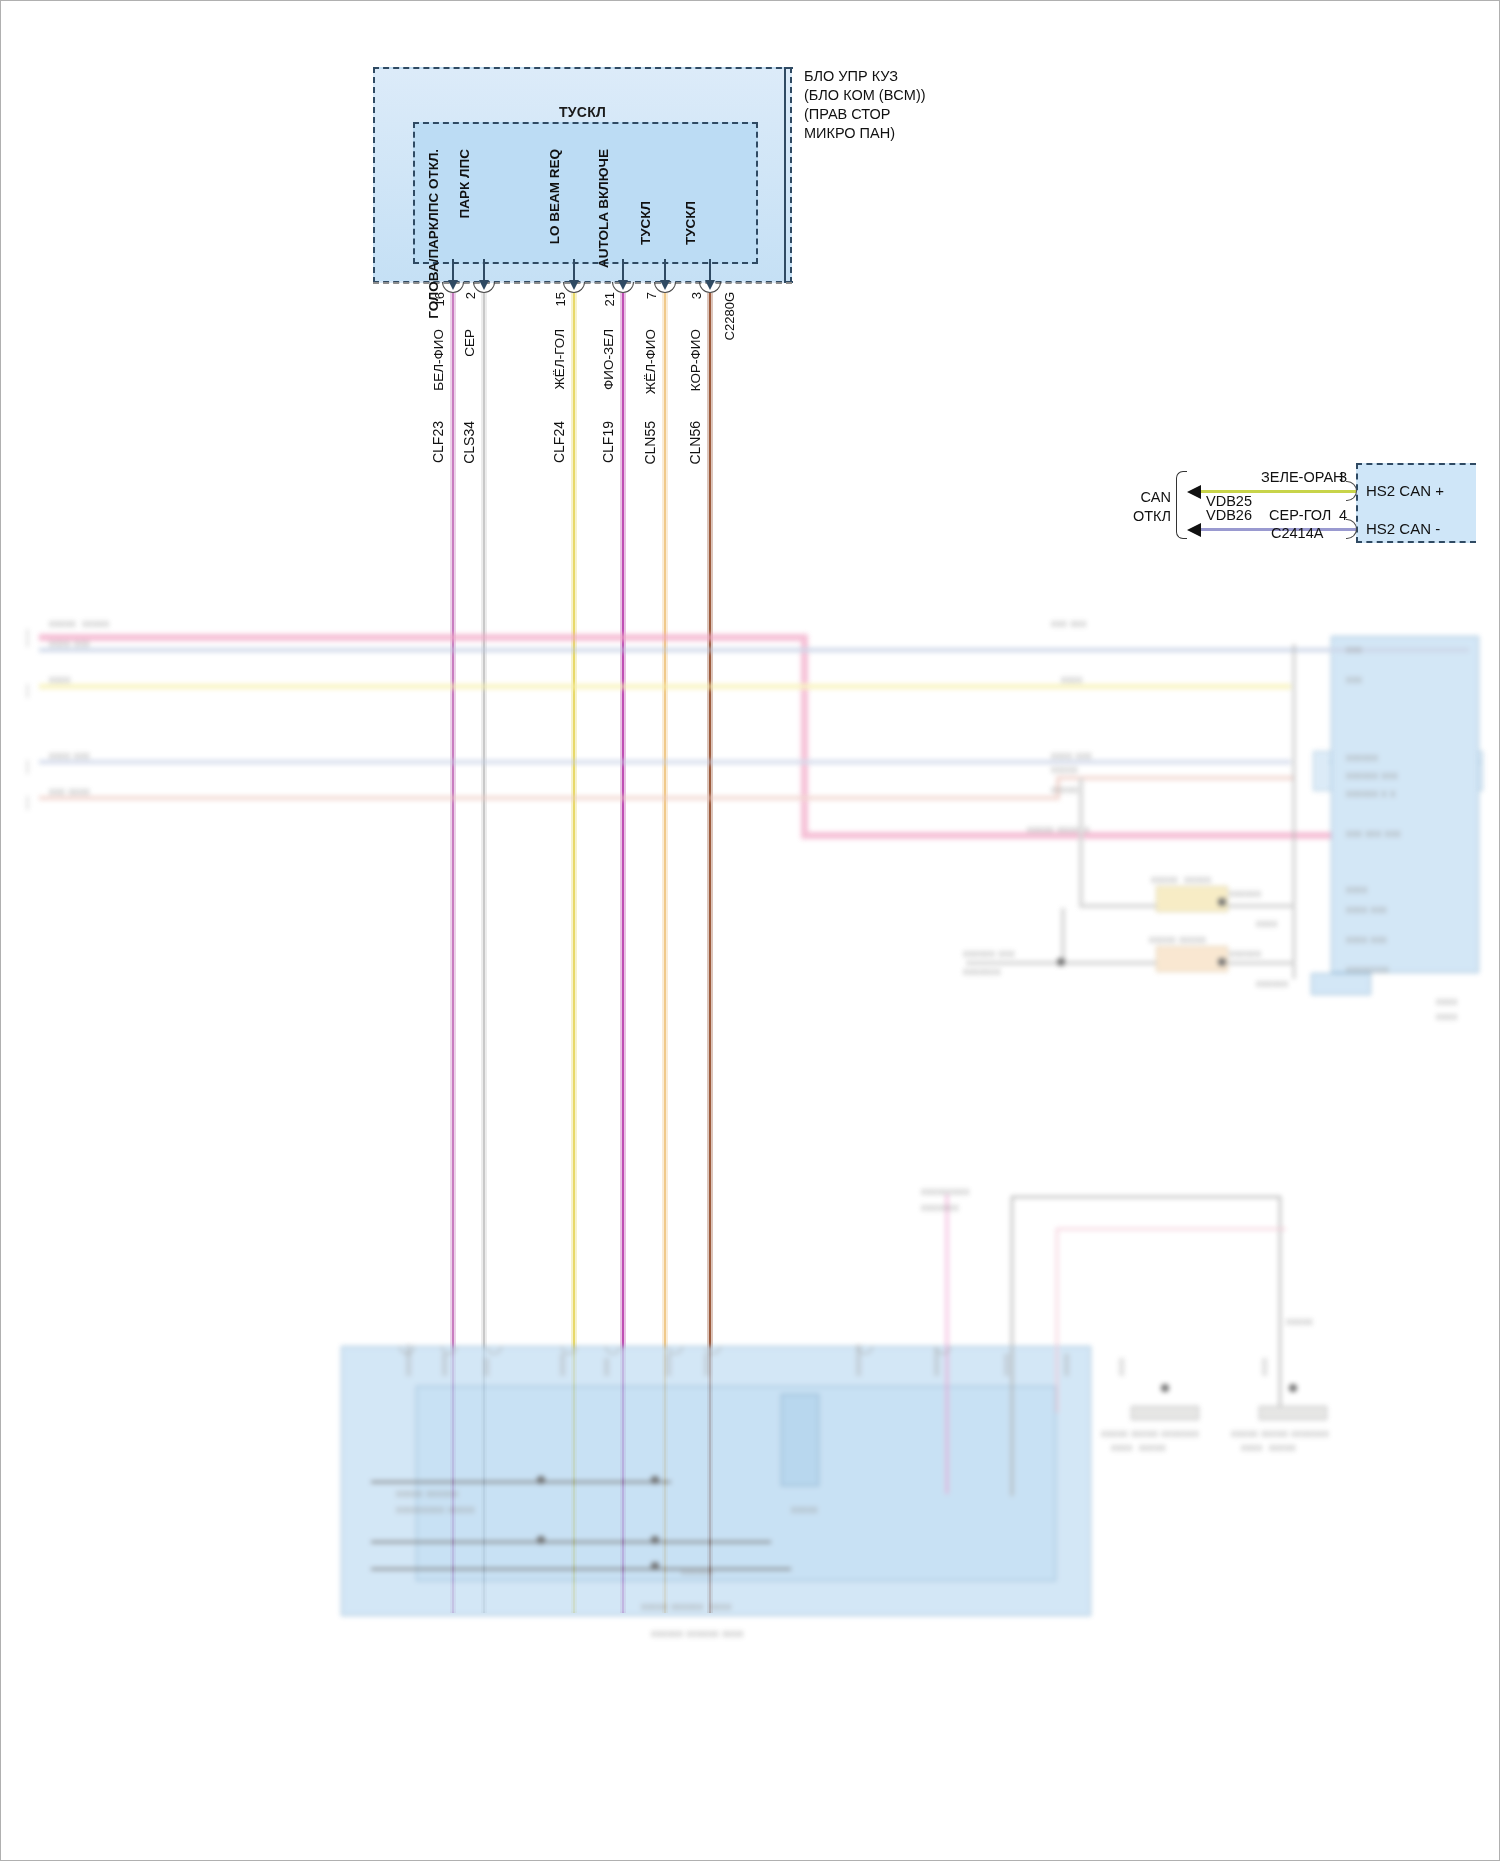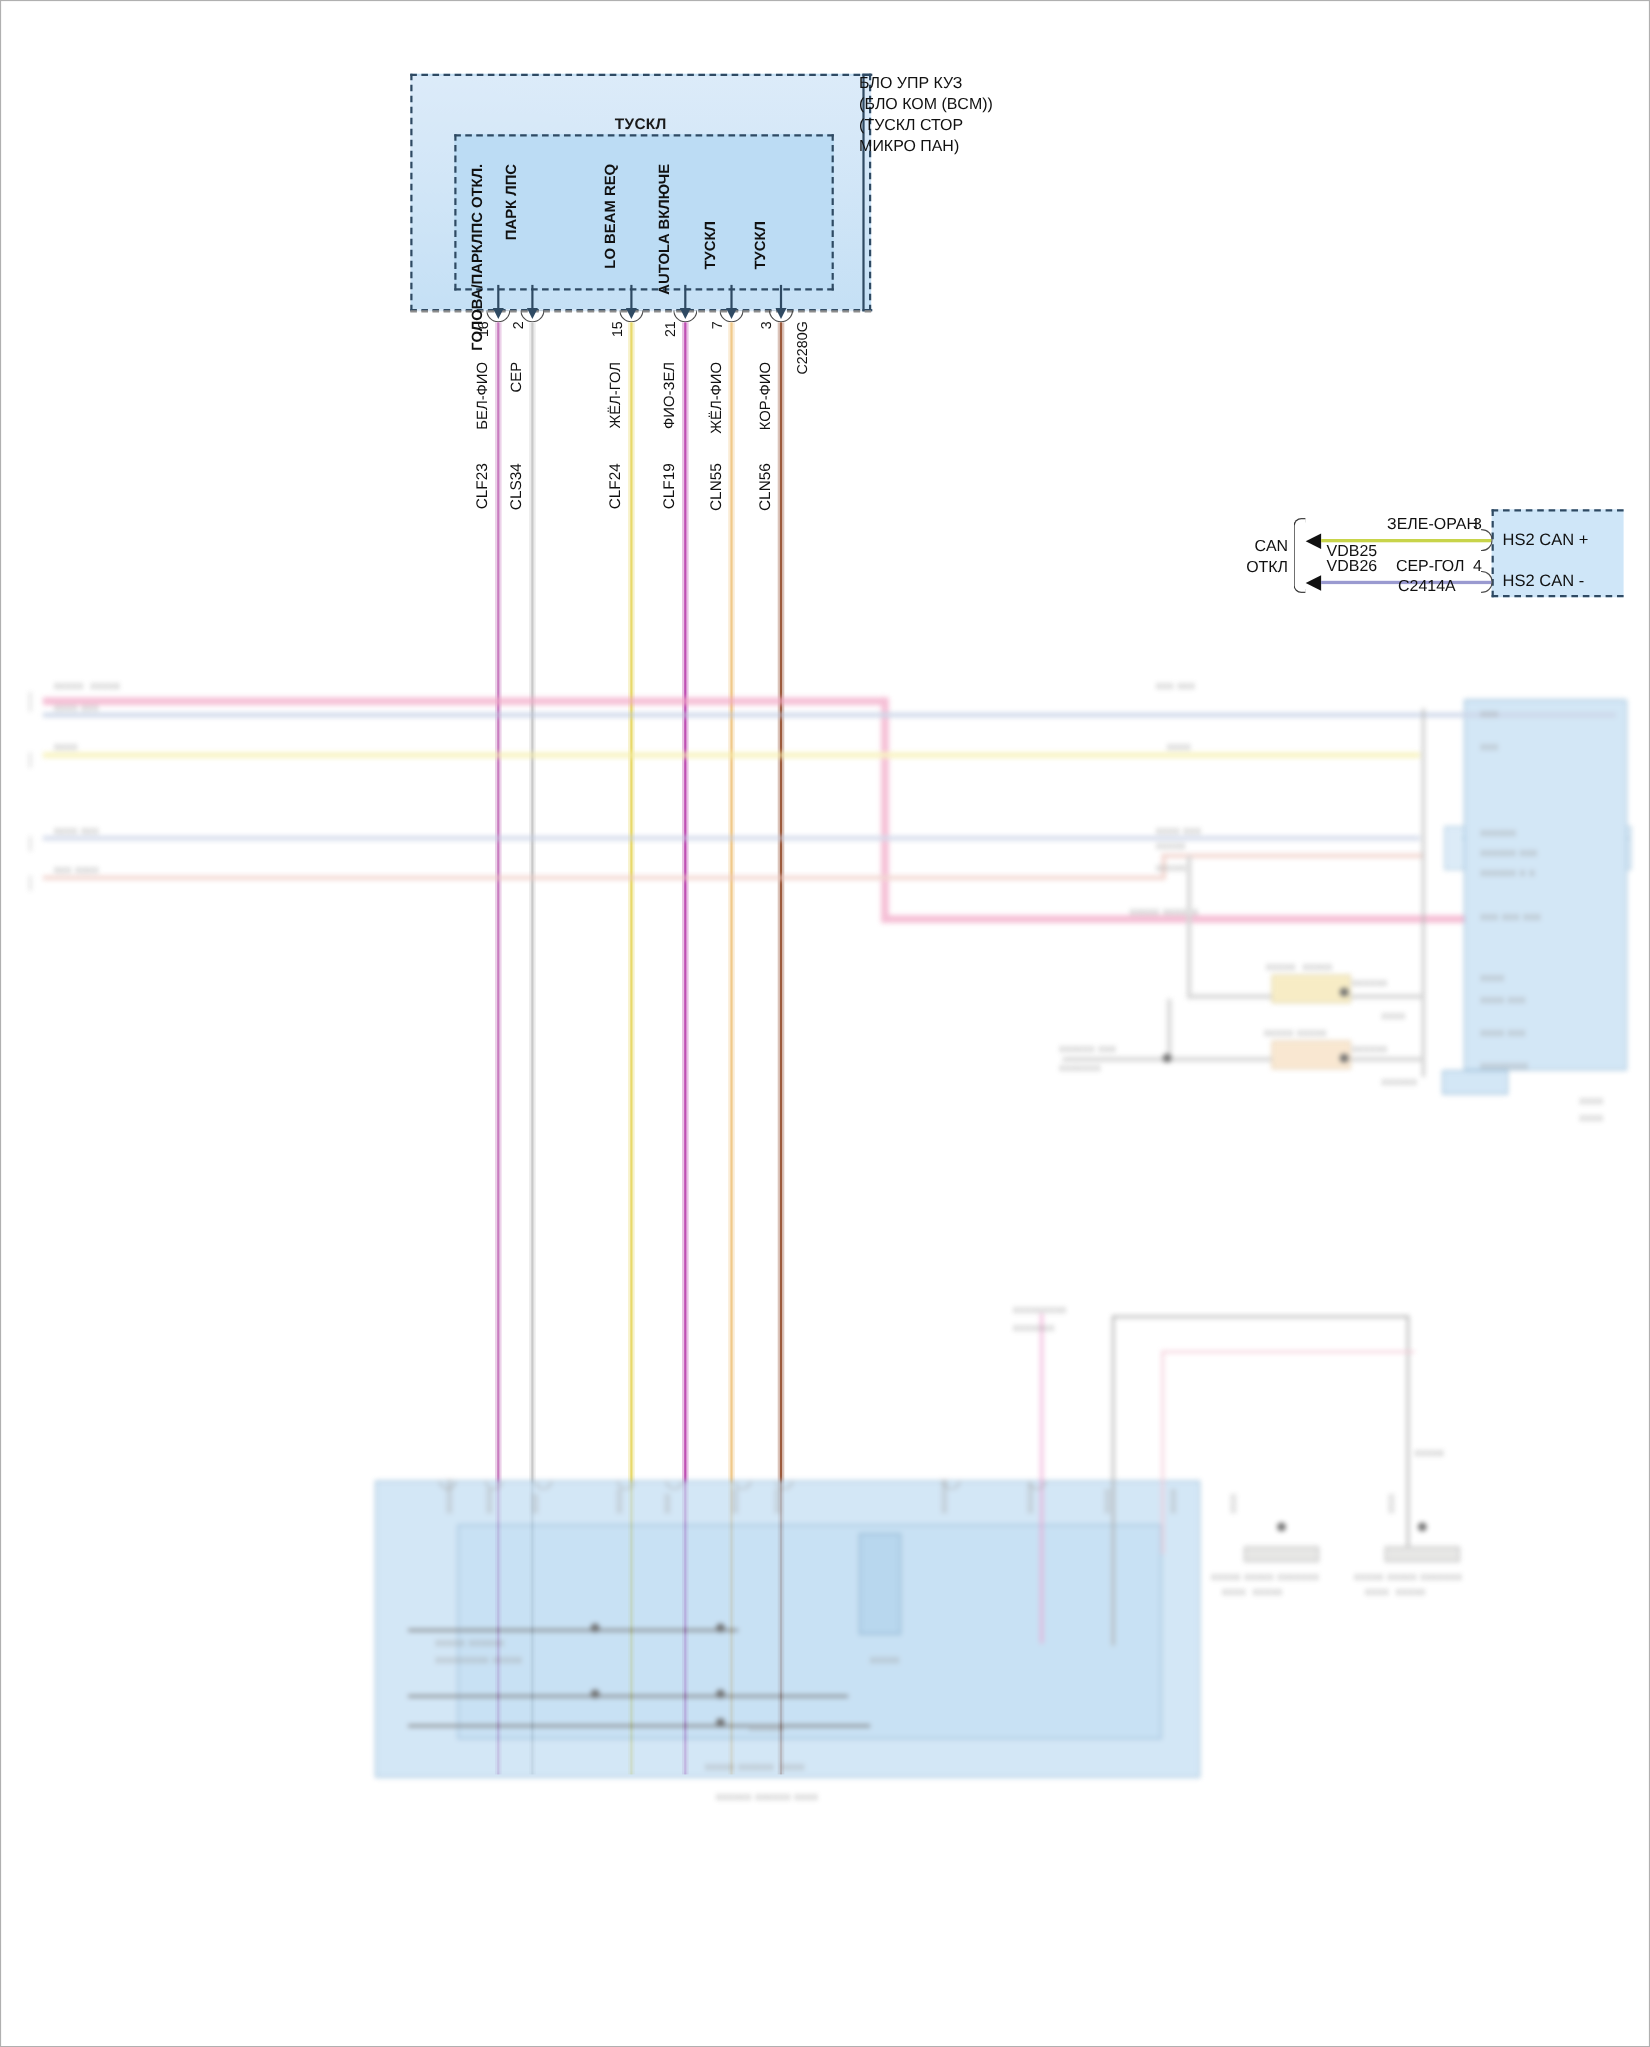--- a/index.html
+++ b/index.html
@@ -49,21 +49,21 @@
   }
   
   #bcm-bracket {
     left: 783px; top: 66px;
     width: 9px; height: 216px;
     border-left: 2px solid #2f4a63;
     border-top: 2px solid #2f4a63;
     border-bottom: 2px solid #2f4a63;
   }
   #bcm-caption {
-    left: 780px; top: 66px;
+    left: 803px; top: 66px;
     font-size: 14.5px; line-height: 19px; color: #111;
   }
   
   .pin-arrow {
     position: absolute;
     width: 2px; background: #2f4a63;
   }
   .pin-arrow::after {
     content: ""; position: absolute;
     left: -4px; bottom: -9px;
@@ -166,21 +166,21 @@
 <div id="page">
 
   <div class="abs" id="bcm-outer"></div>
   <div class="abs" id="bcm-inner"></div>
   <div class="abs" id="bcm-title">ТУСКЛ</div>
 
   <div class="abs" id="bcm-bracket"></div>
   <div class="abs" id="bcm-caption">
     <div>БЛО УПР КУЗ</div>
     <div>(БЛО КОМ (BCM))</div>
-    <div>(ТУСКЛ СТОР</div>
+    <div>(ПРАВ СТОР</div>
     <div>МИКРО ПАН)</div>
   </div>
 
   <div class="abs" id="bcm-rail"></div>
 
   <div id="signal-layer">
       <div class="abs vtext" style="left: 426px; top: 148px; font-size: 13.5px; font-weight: 600; color: rgb(17, 17, 17); text-align: left;"><div style="display: inline-block; margin-left: 0px;">ГОЛОВА/ПАРК</div><div style="display: inline-block; margin-left: 2px;">ЛПС ОТКЛ.</div></div>
       <div class="pin-arrow" style="left: 451px; top: 258px; height: 22px;"></div>
       <div class="pin-sock" style="left: 441px; top: 281px;"></div>
       <div class="pin-num vtext" style="left: 432px; top: 291px;">16</div>

